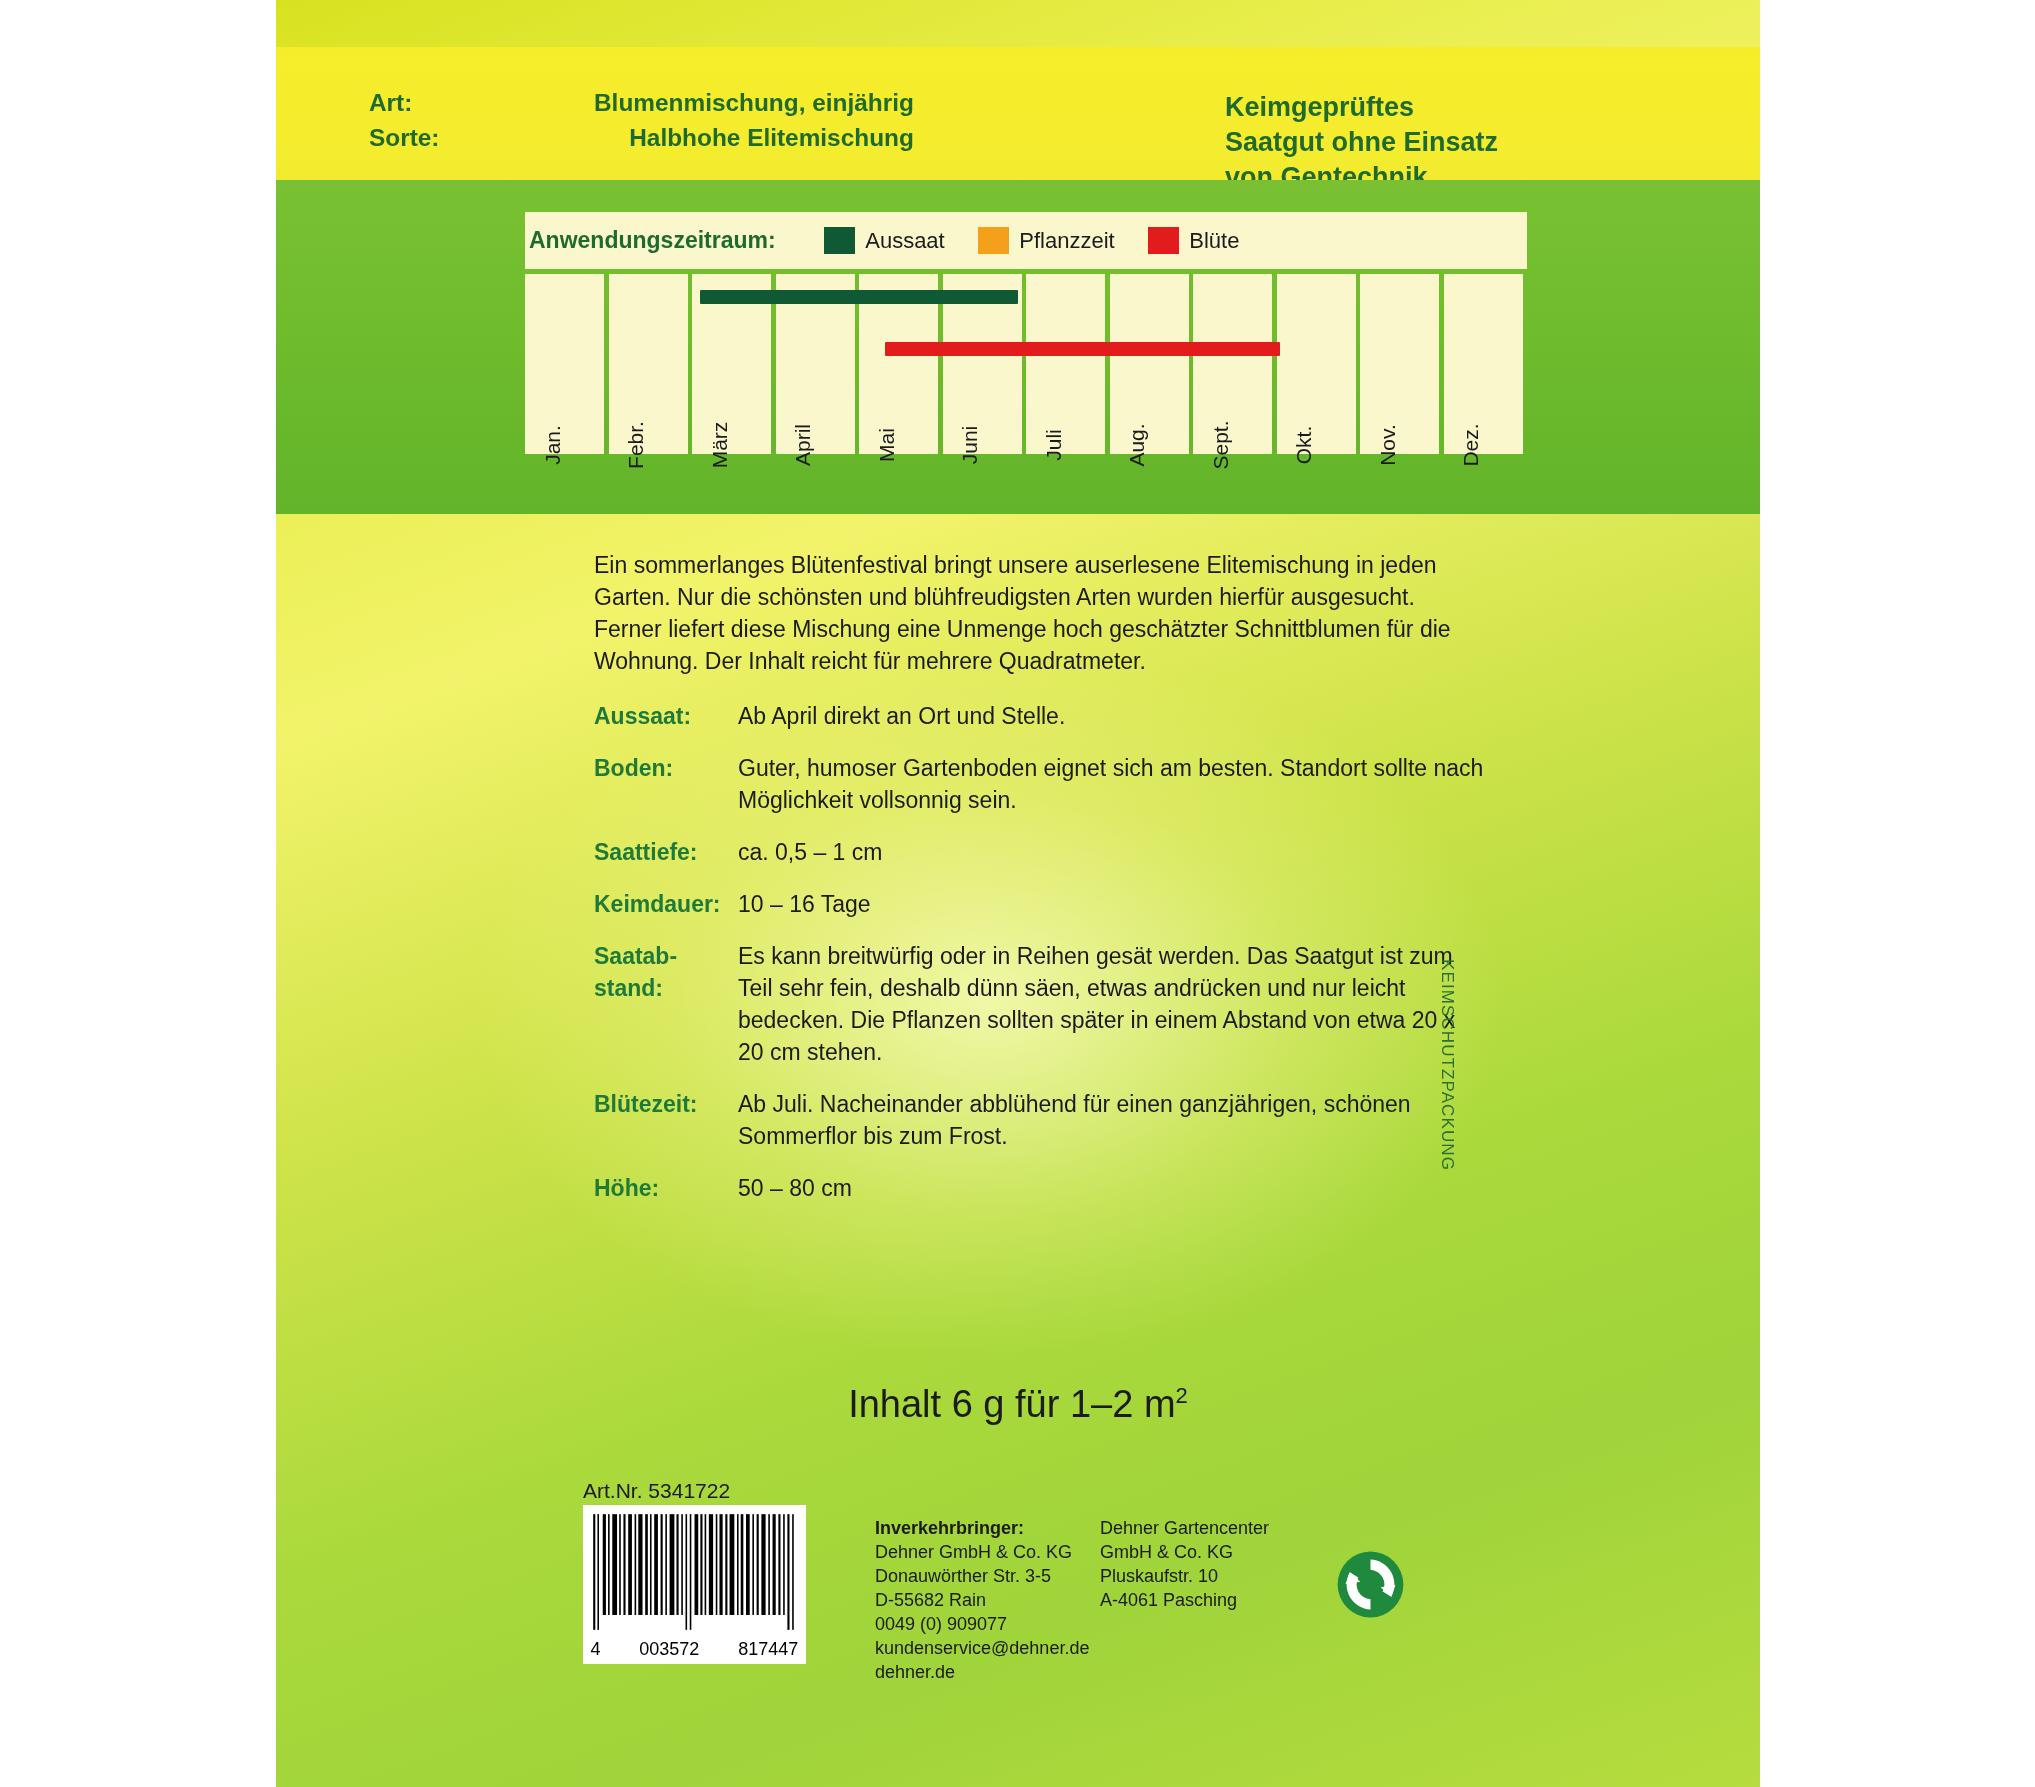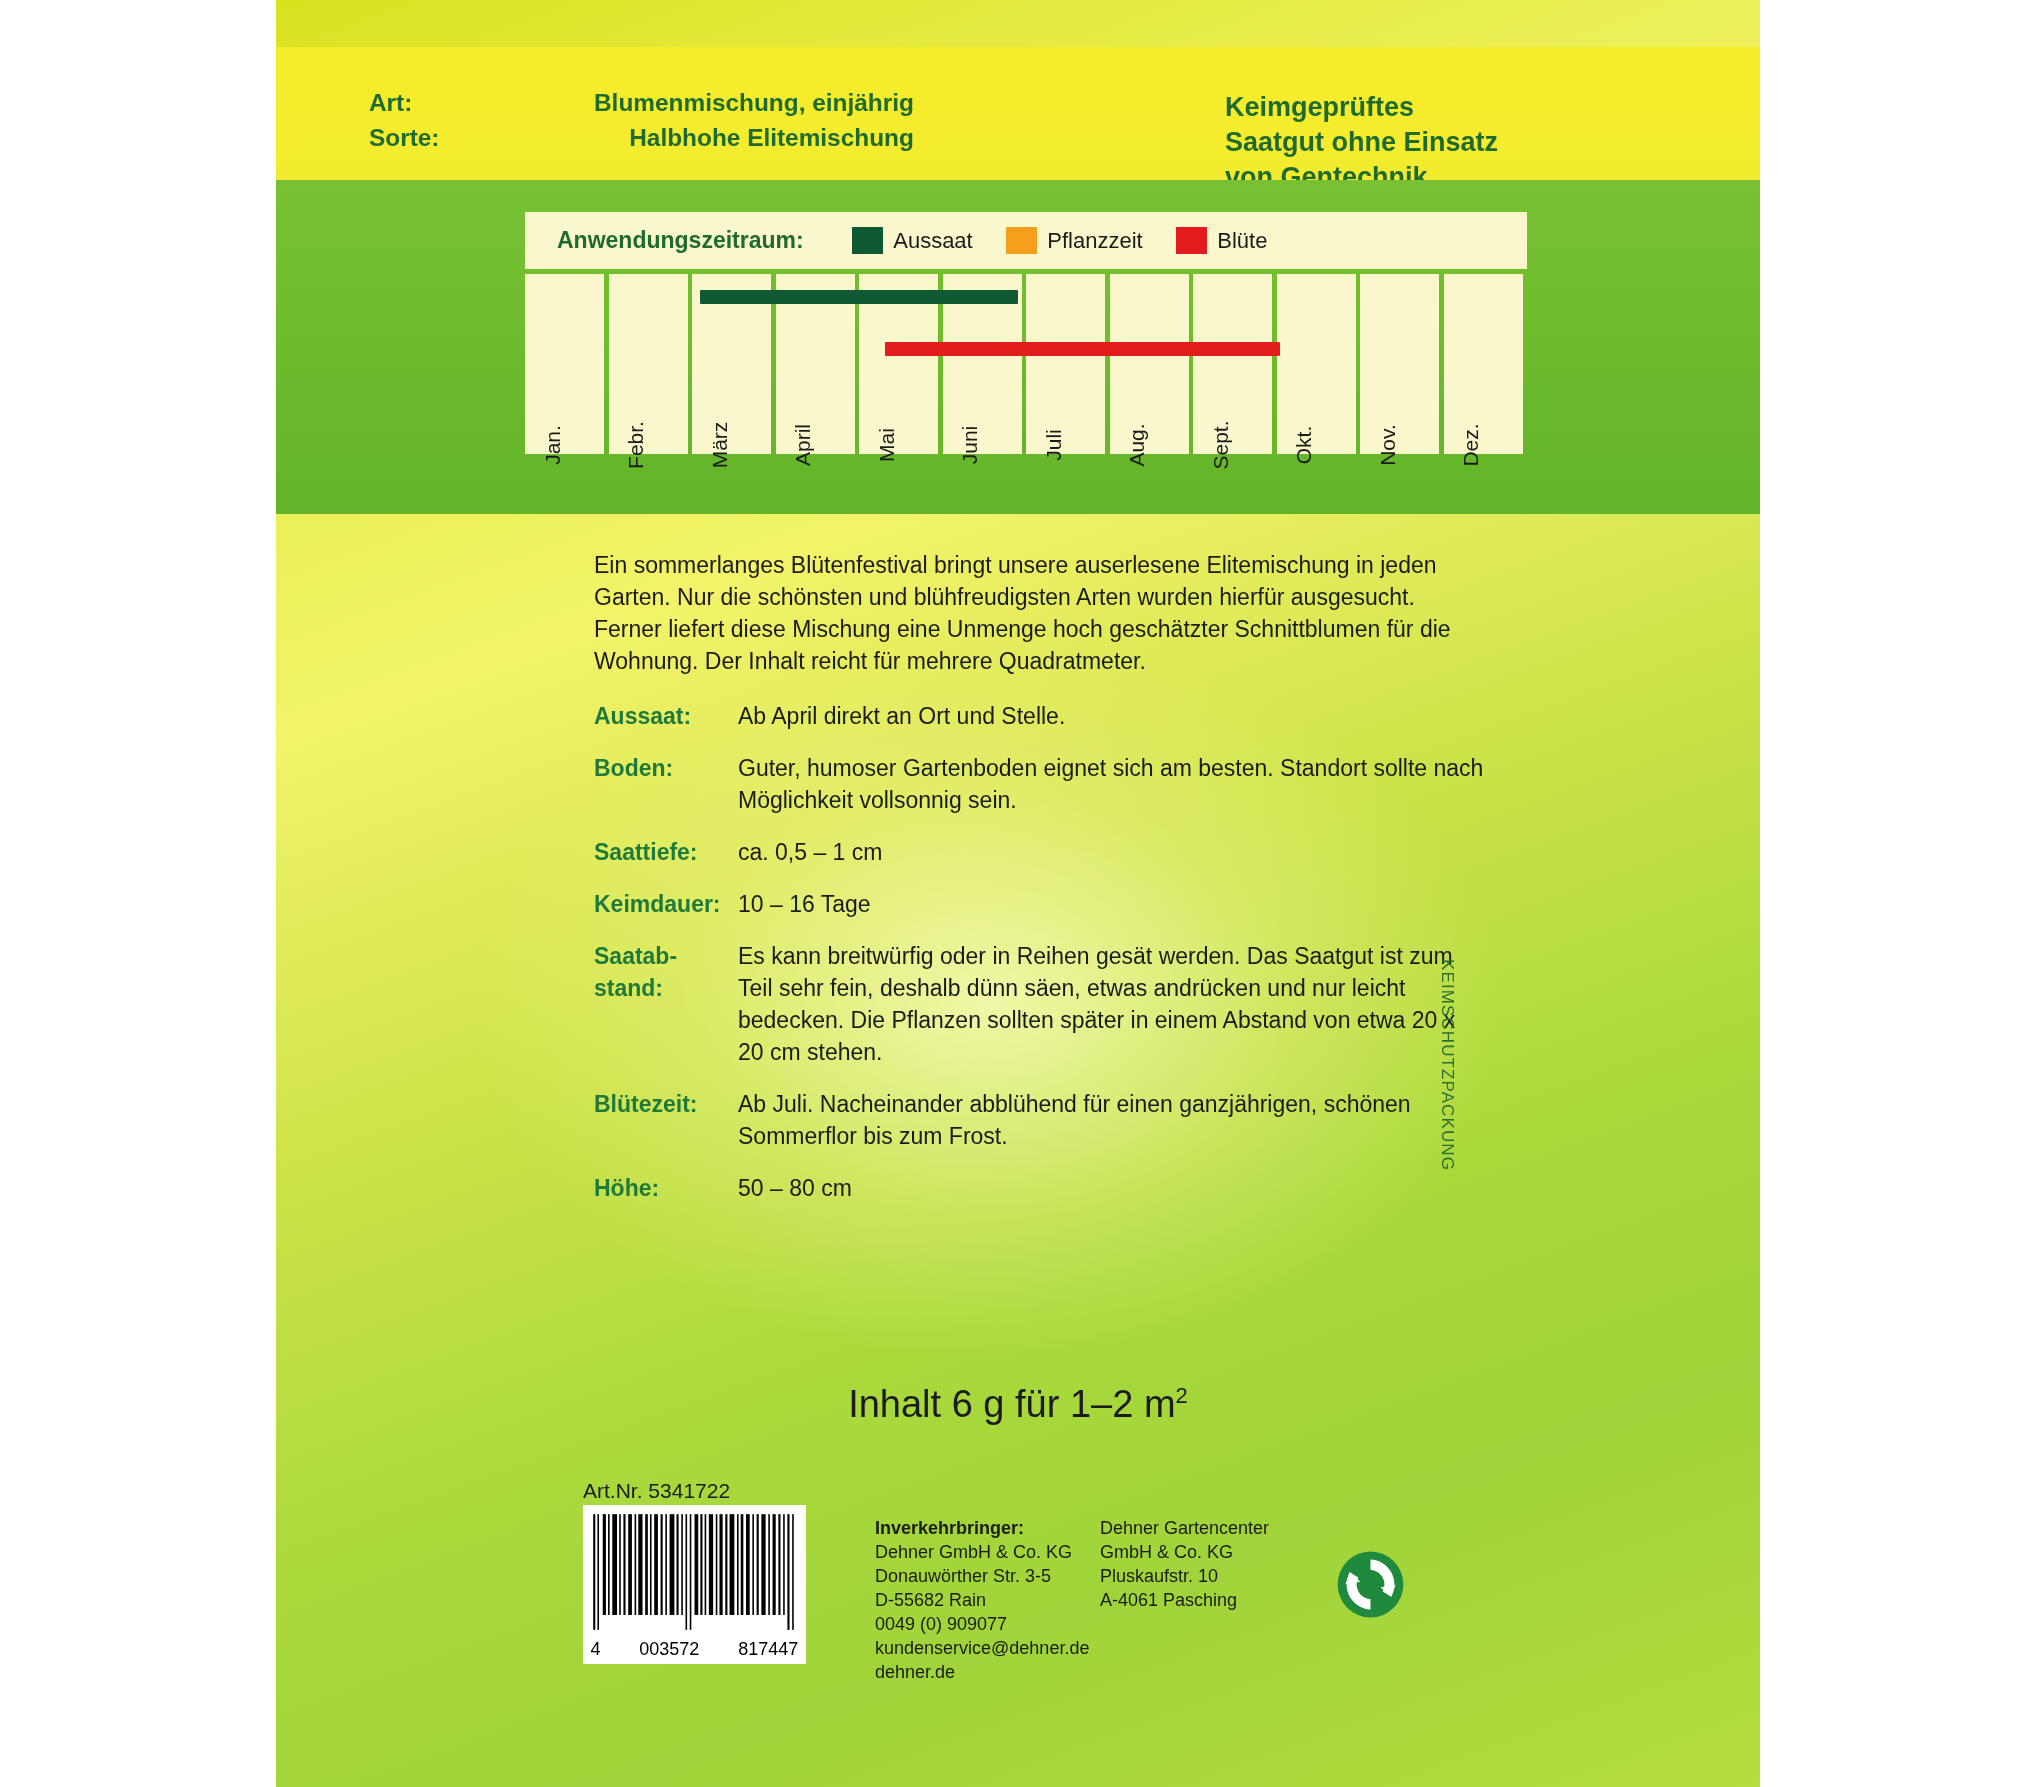--- a/index.html
+++ b/index.html
@@ -75,21 +75,21 @@
     background: linear-gradient(180deg, #79c132 0%, #6fbc2d 45%, #63b42a 100%);
     z-index: 3;
   }
   .cal-legend {
     position: absolute;
     left: 249px; top: 32px;
     width: 1002px; height: 57px;
     background: #fbf7cc;
     display: flex;
     align-items: center;
-    padding-left: 32px;
+    padding-left: 4px;
     box-sizing: border-box;
   }
   .cal-legend-title {
     font-size: 23px;
     font-weight: bold;
     color: #1f6b2e;
     margin-right: 48px;
   }
   .legend-item {
     display: flex;

